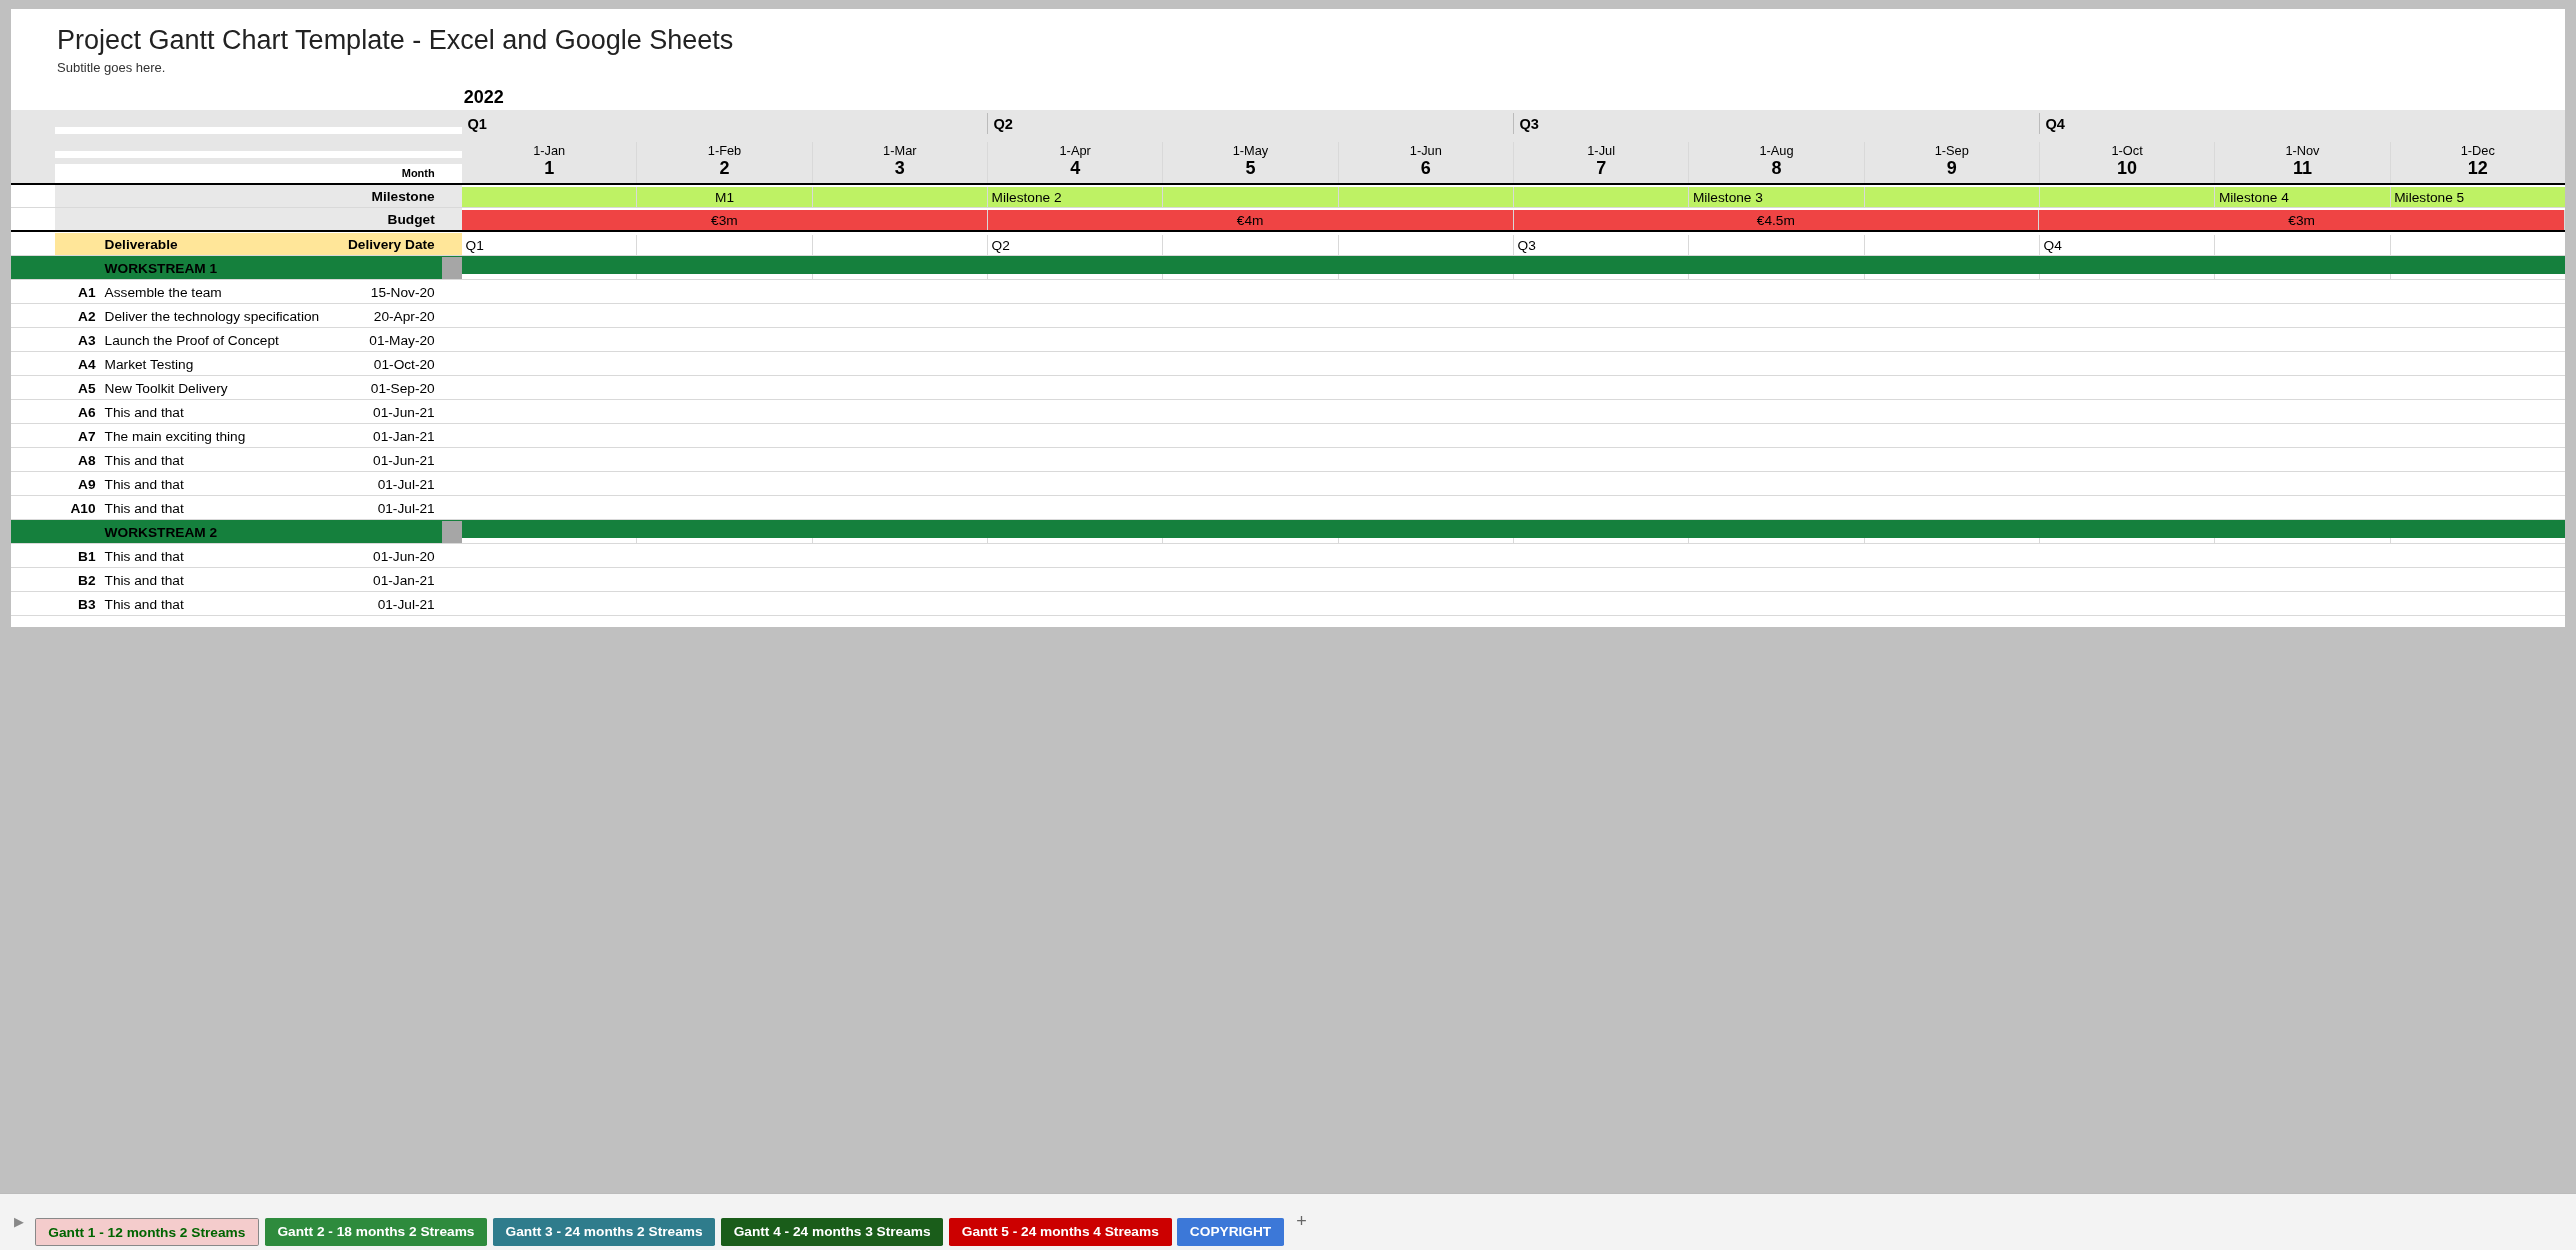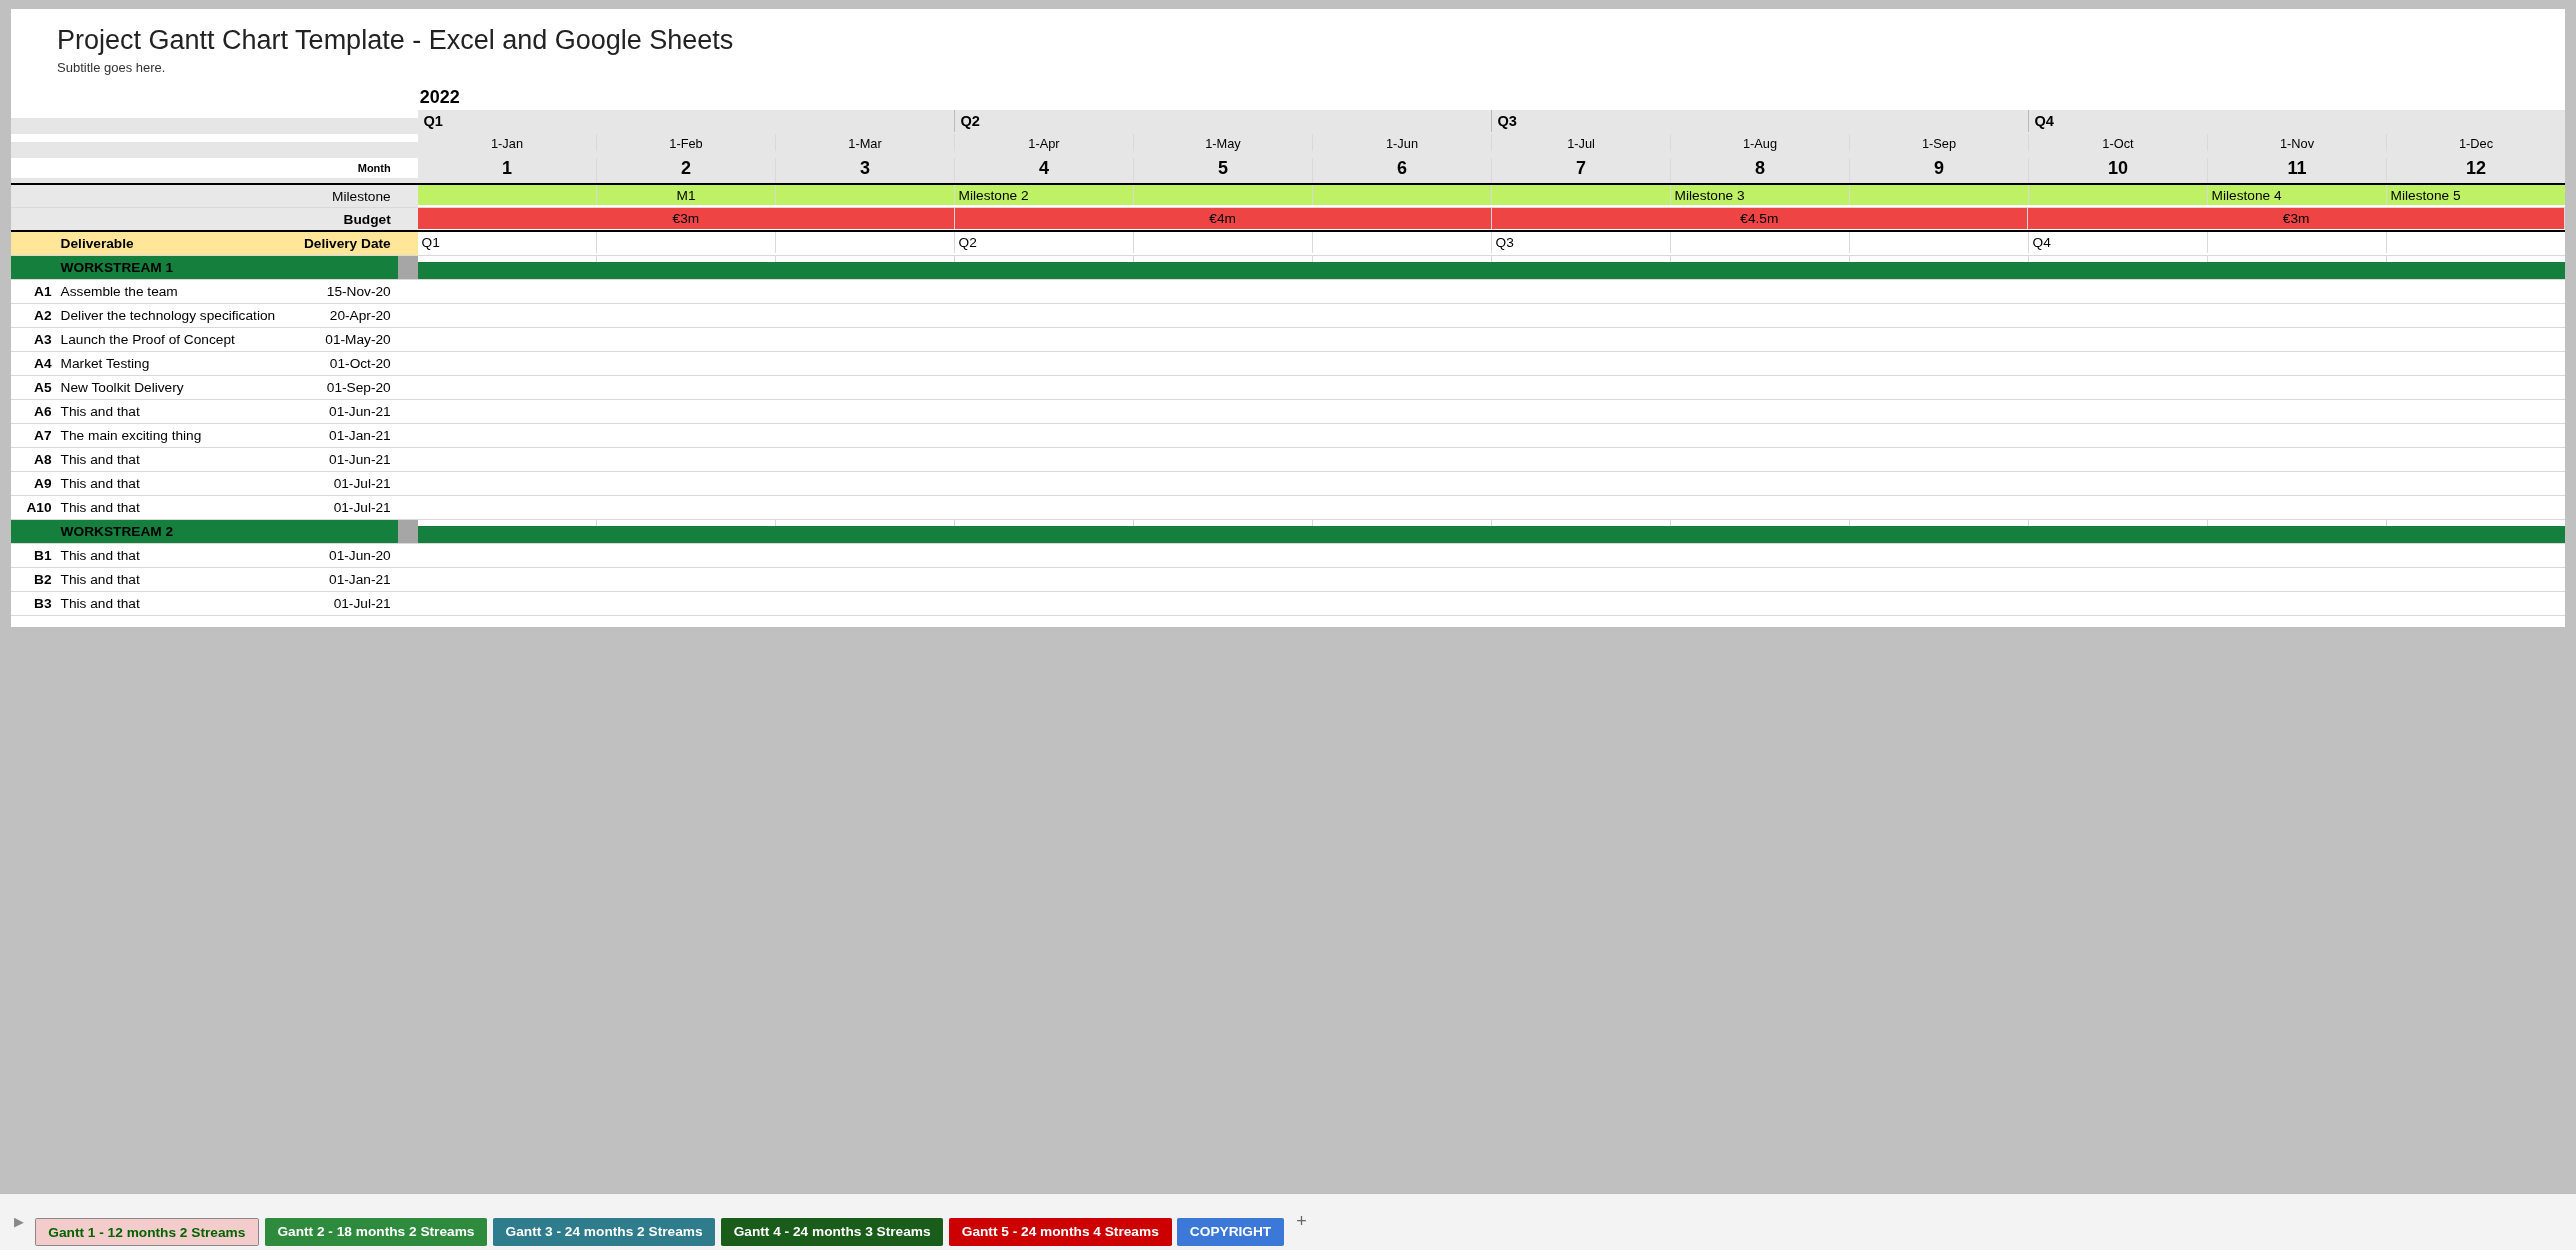--- a/index.html
+++ b/index.html
@@ -6,21 +6,21 @@
 body { font-family: Arial, sans-serif; background: #c0c0c0; font-size: 12.8px; color: #000; }
 .app { display: flex; flex-direction: column; height: 100vh; }
 .sheet-area { flex: 1; background: #c0c0c0; padding: 9px 11px; overflow: auto; }
 .sheet { background: #fff; min-height: 583px; padding: 0; }
 .inner { padding: 16.4px 0 11px 0; }
 .title-block { padding: 0 0 3.6px 46px; }
 .title { font-size: 27px; font-weight: 400; color: #222; padding-bottom: 3.6px; }
 .subtitle { font-size: 13px; color: #333; }
 .gantt-wrap { margin-top: 5.5px; }
 
-.row { display: flex; align-items: flex-start; border-bottom: 0.9px solid #d9d9d9; min-height: 24px; }
+.row { display: flex; align-items: flex-end; border-bottom: 0.9px solid #d9d9d9; min-height: 24px; padding-left: 44px; }
 .row.no-border { border-bottom: none; }
 .row.heavy-top { border-top: 2.7px solid #000; }
 .row.heavy-bottom { border-bottom: 2.7px solid #000; }
 .row .left { display: flex; width: 407px; flex: 0 0 407px; }
 .row .left .c-id { width: 46px; flex: 0 0 46px; text-align: right; padding: 3.6px 5.5px 3.6px 0; font-weight: bold; font-size: 13.7px; }
 .row .left .c-task { flex: 1; padding: 3.6px 3.6px; font-size: 13.7px; }
 .row .left .c-date { width: 109px; flex: 0 0 109px; text-align: right; padding: 3.6px 7.3px 3.6px 0; font-size: 13.7px; }
 .row .left .c-date.nb { border-right: none; }
 .row .left .extra { width: 20px; flex:0 0 20px; }
 .row .right { flex: 1; display: flex; }
@@ -158,21 +158,21 @@
                 <div class="mcell">9</div>
                 <div class="mcell">10</div>
                 <div class="mcell">11</div>
                 <div class="mcell">12</div>
               </div>
             </div>
             <div class="row milestone-row heavy-top">
               <div class="left">
                 <div class="c-id"></div>
                 <div class="c-task"></div>
-                <div class="c-date" style="font-weight: normal;">Milestone</div>
+                <div class="c-date" style="font-weight: bold;">Milestone</div>
                 <div class="extra"></div>
               </div>
               <div class="right">
                 <div class="mcell" style="text-align: left;"></div>
                 <div class="mcell" style="text-align: center;">M1</div>
                 <div class="mcell" style="text-align: left;"></div>
                 <div class="mcell" style="text-align: left;">Milestone 2</div>
                 <div class="mcell" style="text-align: left;"></div>
                 <div class="mcell" style="text-align: left;"></div>
                 <div class="mcell" style="text-align: left;"></div>

